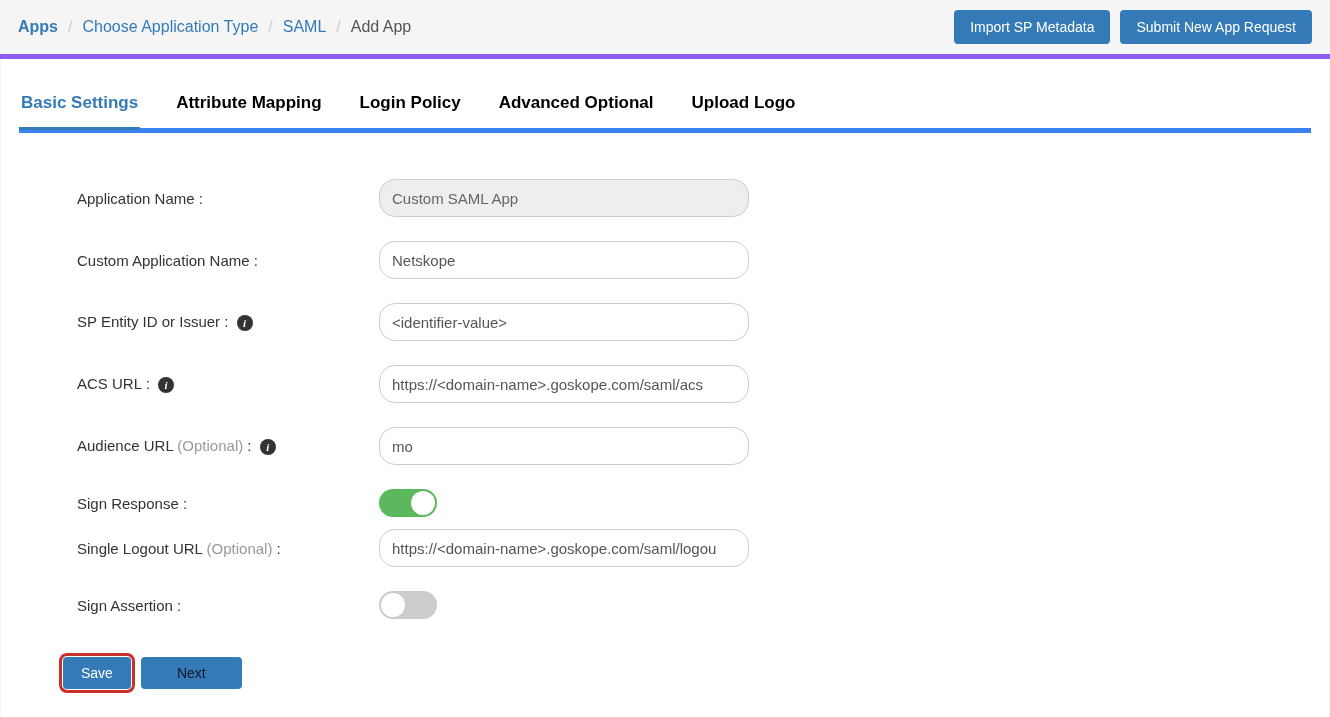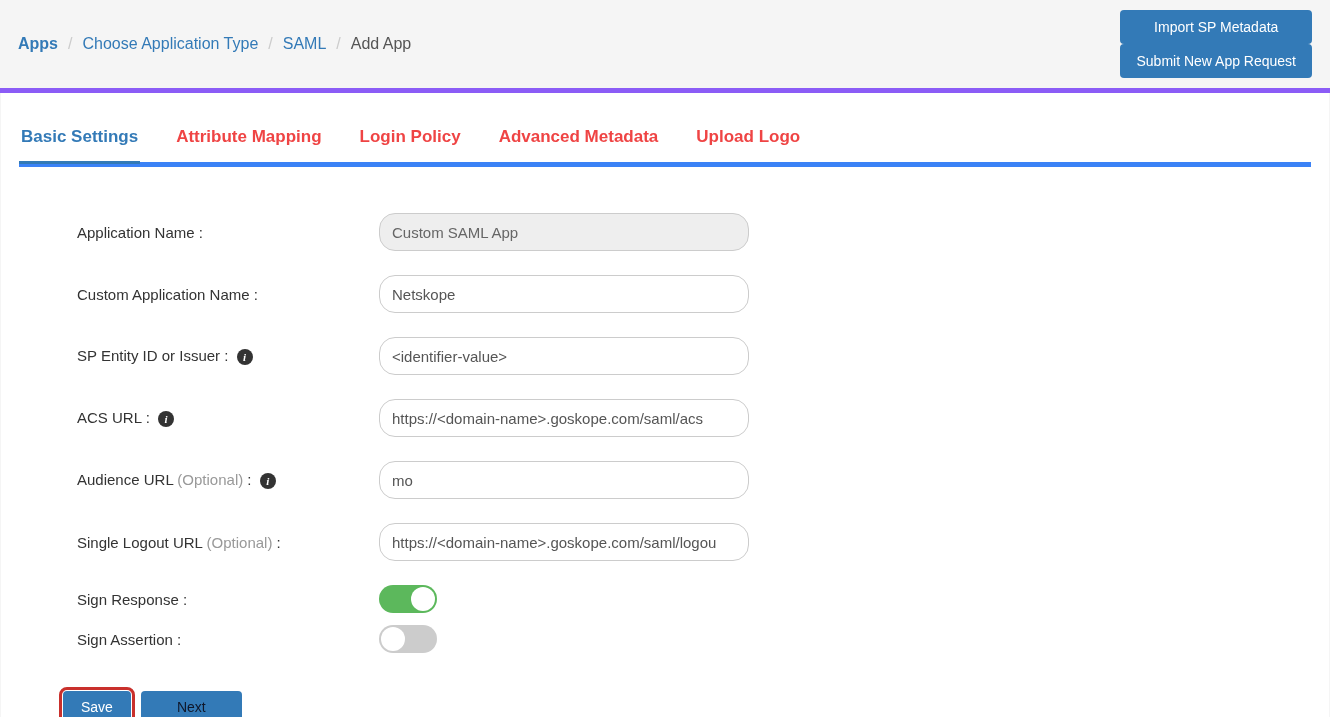--- a/index.html
+++ b/index.html
@@ -35,21 +35,21 @@
       font-weight: 700;
     }
     .breadcrumb-sep {
       color: #ccc;
     }
     .breadcrumb-current {
       color: #555;
     }
     .top-actions {
       display: flex;
-      flex-direction: column;
+      gap: 10px;
     }
     .btn {
       border: none;
       border-radius: 4px;
       cursor: pointer;
       font-size: 14px;
       padding: 9px 16px;
     }
     .btn-primary {
       background: #337ab7;
@@ -63,21 +63,21 @@
     .tabs {
       display: flex;
       border-bottom: 5px solid #3b82f6;
       gap: 34px;
       margin-bottom: 46px;
     }
     .tab {
       padding: 10px 2px 14px 2px;
       font-size: 17px;
       font-weight: 700;
-      color: #ef4444;
+      color: #000000;
       cursor: pointer;
       border-bottom: 3px solid transparent;
       margin-bottom: -2px;
     }
     .tab.active {
       color: #337ab7;
       border-bottom-color: #337ab7;
     }
     .form-area {
       padding-left: 58px;
@@ -195,21 +195,21 @@
     <button class="btn btn-primary">Submit New App Request</button>
   </div>
 </div>
 
 <div class="page-panel">
 
   <div class="tabs">
     <div class="tab active">Basic Settings</div>
     <div class="tab">Attribute Mapping</div>
     <div class="tab">Login Policy</div>
-    <div class="tab">Advanced Metadata</div>
+    <div class="tab">Advanced Optional</div>
     <div class="tab">Upload Logo</div>
   </div>
 
   <div class="form-area">
 
     <div class="form-row">
       <label class="form-label">Application Name :</label>
       <input class="form-input" readonly="" value="Custom SAML App" style="">
     </div>
 
@@ -233,37 +233,37 @@
       </label>
       <input class="form-input" type="text" value="https://&lt;domain-name&gt;.goskope.com/saml/acs" style="">
     </div>
 
     <div class="form-row">
       <label class="form-label">
         <span>Audience URL </span><span class="optional">(Optional)</span><span> :</span>
         <span class="info-icon">i</span>
       </label>
       <input class="form-input" type="text" value="mo" style="">
-    </div>
-
-    <div class="form-row">
-      <label class="form-label">
-        <span>Single Logout URL </span><span class="optional">(Optional)</span><span> :</span>
-      </label>
-      <input class="form-input" type="text" value="https://&lt;domain-name&gt;.goskope.com/saml/logou" style="">
     </div>
 
     <div class="form-row tight">
       <label class="form-label">Sign Response :</label>
       <div class="toggle on">
         <div class="toggle-knob"></div>
       </div>
     </div>
 
     <div class="form-row">
+      <label class="form-label">
+        <span>Single Logout URL </span><span class="optional">(Optional)</span><span> :</span>
+      </label>
+      <input class="form-input" type="text" value="https://&lt;domain-name&gt;.goskope.com/saml/logou" style="">
+    </div>
+
+    <div class="form-row">
       <label class="form-label">Sign Assertion :</label>
       <div class="toggle off">
         <div class="toggle-knob"></div>
       </div>
     </div>
 
   </div>
 
   <div class="footer-actions">
     <button class="btn btn-save">Save</button>

